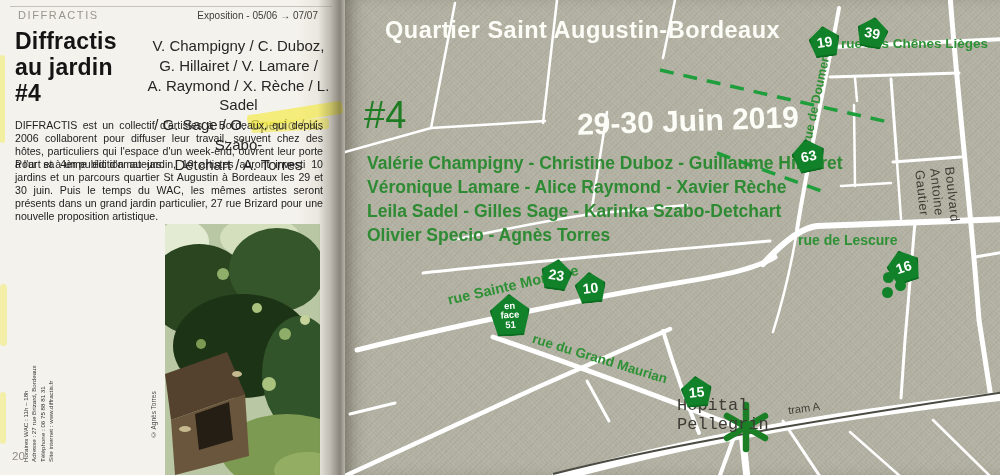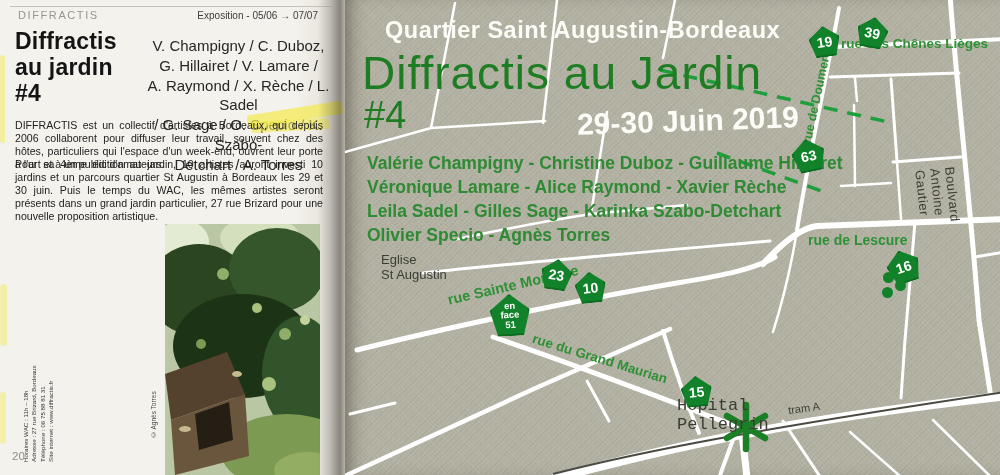--- a/index.html
+++ b/index.html
@@ -44,21 +44,21 @@
   .map-svg{position:absolute;left:0;top:0;}
   .map-label{position:absolute;white-space:pre-line;}
   .region-title{left:40px;top:17px;font-size:23.5px;font-weight:bold;color:#fdfdf8;letter-spacing:.5px;}
   .event-title{left:17px;top:46px;font-size:46px;color:#1e7c22;letter-spacing:1px;}
   .event-number{left:19px;top:94px;font-size:38px;color:#1e7c22;}
   .event-dates{left:232px;top:104px;font-size:30px;font-weight:bold;color:#fdfdf8;transform:rotate(-2deg);}
   .map-artists{left:22px;top:151px;font-size:17.5px;font-weight:600;color:#2e8a33;line-height:1.38;}
   .street{font-size:13.5px;font-weight:600;color:#2e9135;}
   .st-chenes{left:496px;top:36px;}
   .st-doumerc{left:455px;top:142px;transform:rotate(-78deg);transform-origin:0 0;font-size:12.5px;}
-  .st-lescure{left:463px;top:232px;font-size:14px;text-align:center;}
+  .st-lescure{left:453px;top:232px;font-size:14px;text-align:center;}
   .st-monique{left:103px;top:292px;transform:rotate(-13deg);transform-origin:0 50%;font-size:14.5px;}
   .st-maurian{left:190px;top:331px;transform:rotate(17deg);transform-origin:0 0;}
   .st-tram{left:443px;top:402px;transform:rotate(-8deg);font-size:11px;font-weight:normal;color:#3e3e37;}
   .st-boulevard{left:612px;top:166px;transform:rotate(84deg);transform-origin:0 0;
                 font-size:13px;font-weight:normal;color:#3e3e37;letter-spacing:.5px;}
   .place{color:#3c3c35;line-height:1.15;}
   .pl-eglise{left:36px;top:253px;font-size:13px;}
   .pl-hopital{left:332px;top:397px;font-size:17px;line-height:1.1;font-family:Liberation Mono, monospace;}
   .marker{position:absolute;display:flex;align-items:center;justify-content:center;
           background:#118229;color:#fff;font-weight:bold;font-size:14px;
@@ -187,38 +187,35 @@
         <path d="M372,153 L482,193"></path>
       </g>
       <g stroke="#1b7f26" stroke-width="6.5" stroke-linecap="round">
         <line x1="401" y1="405" x2="401" y2="449"></line>
         <line x1="382" y1="416" x2="420" y2="438"></line>
         <line x1="420" y1="416" x2="382" y2="438"></line>
       </g>
     </svg>
 
     <div class="map-label region-title">Quartier Saint Augustin-Bordeaux</div>
-    <div class="map-label event-title">Diffractis au Jardin</div>
     <div class="map-label event-number">#4</div>
     <div class="map-label event-dates">29-30 Juin 2019</div>
     <div class="map-label map-artists">Valérie Champigny - Christine Duboz - Guillaume Hillairet
 Véronique Lamare - Alice Raymond - Xavier Rèche
 Leila Sadel - Gilles Sage - Karinka Szabo-Detchart
 Olivier Specio - Agnès Torres</div>
 
     <div class="map-label street st-chenes">rue des Chênes Lièges</div>
     <div class="map-label street st-doumerc">rue de Doumerc</div>
     <div class="map-label street st-lescure">rue de Lescure</div>
     <div class="map-label street st-monique">rue Sainte Monique</div>
     <div class="map-label street st-maurian">rue du Grand Maurian</div>
     <div class="map-label street st-tram">tram A</div>
     <div class="map-label street st-boulevard">Boulvard Antoine Gautier</div>
 
-    <div class="map-label place pl-eglise">Eglise
-St Augustin</div>
     <div class="map-label place pl-hopital">Hôpital
 Pellegrin</div>
 
     <div class="marker mk-19">19</div>
     <div class="marker mk-39">39</div>
     <div class="marker mk-63">63</div>
     <div class="marker mk-16">16</div>
     <div class="marker mk-23">23</div>
     <div class="marker mk-10">10</div>
     <div class="marker mk-15">15</div>

